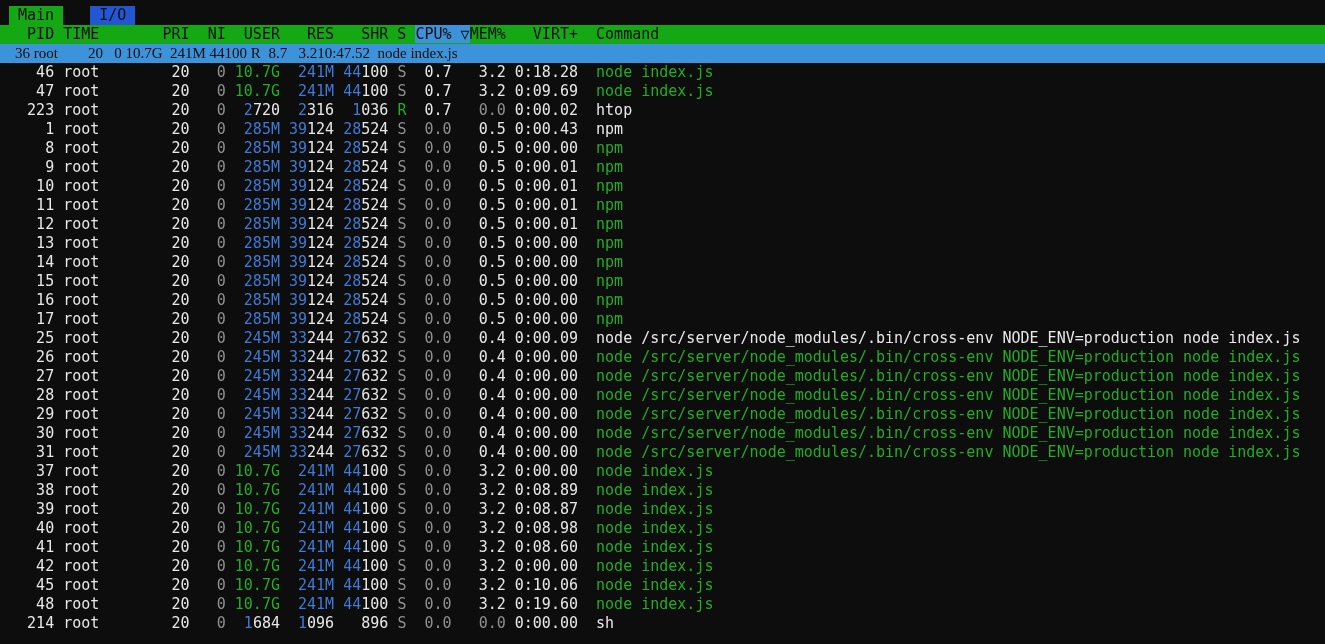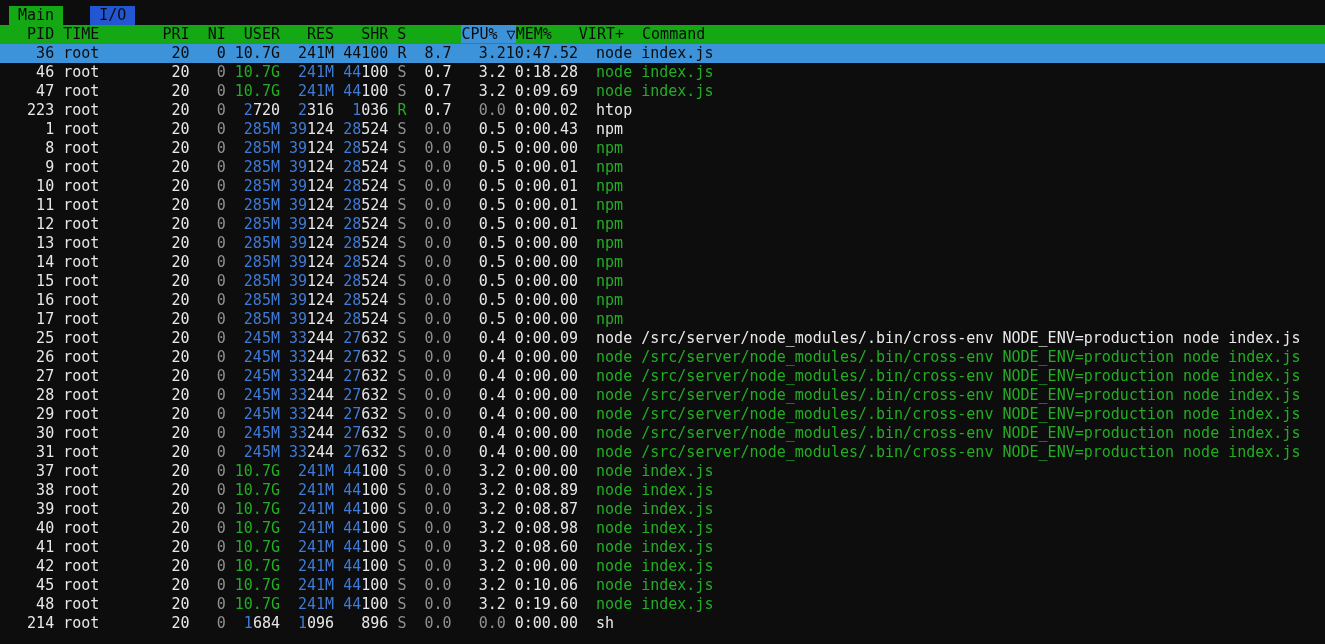--- a/index.html
+++ b/index.html
@@ -10,27 +10,27 @@
     font-size:15px;line-height:19px;
     color:#e8e8e8;
     padding-top:6px;box-sizing:border-box;
   }
   .line{height:19px;white-space:pre;width:1325px;overflow:hidden;}
   .tabbar{padding-left:9px;}
   .tab{display:inline-block;height:19px;padding:0 9px;color:#0c0c0c;}
   .tab-main{background:#14a814;}
   .tab-io{background:#2256d2;margin-left:27px;}
   .hdr{background:#14a814;color:#0c0c0c;}
-  .sorthdr{background:#3d93da;color:#0c0c0c;margin-left:46px;}
+  .sorthdr{background:#3d93da;color:#0c0c0c;}
   .c-white{color:#e8e8e8;}
   .c-dim{color:#909090;}
   .c-green{color:#23ad23;}
   .c-blue{color:#3e7ad6;}
   .row.sel{background:#3d93da;}
-  .row.sel span{color:#0c0c0c !important;}
+  .row.sel span{color:#0c0c0c !important;font-family:Liberation Serif, serif;}
 </style>
 </head>
 <body>
 
 <div class="screen">
   <div class="line tabbar"><span class="tab tab-main">Main</span><span class="tab tab-io">I/O</span></div>
   <div class="line hdr" id="header-line"><span>   PID</span><span> </span><span>TIME     </span><span>  PRI</span><span>  NI</span><span>  USER</span><span>   RES</span><span>   SHR</span><span> S</span><span> </span><span class="sorthdr">CPU% ▽</span><span>MEM%</span><span>   VIRT+</span><span>  </span><span>Command</span></div>
   <div id="rows">
       <div class="line row sel"><span class="c-white">    36</span><span class="c-white"> </span><span class="c-white">root     </span><span class="c-white">   20</span><span class="c-dim">   0</span><span class="c-white"> </span><span class="c-green">10.7G</span><span class="c-white">  </span><span class="c-blue">241M</span><span class="c-white"> </span><span class="c-blue">44</span><span class="c-white">100</span><span class="c-white"> </span><span class="c-green">R</span><span class="c-white">  8.7</span><span class="c-white">  </span><span class="c-white"> 3.2</span><span class="c-white">10:47.52</span><span class="c-white">  </span><span class="c-white">node index.js</span></div>
       <div class="line row"><span class="c-white">    46</span><span class="c-white"> </span><span class="c-white">root     </span><span class="c-white">   20</span><span class="c-dim">   0</span><span class="c-white"> </span><span class="c-green">10.7G</span><span class="c-white">  </span><span class="c-blue">241M</span><span class="c-white"> </span><span class="c-blue">44</span><span class="c-white">100</span><span class="c-white"> </span><span class="c-dim">S</span><span class="c-white">  0.7</span><span class="c-white">  </span><span class="c-white"> 3.2</span><span class="c-white"> 0:18.28</span><span class="c-white">  </span><span class="c-green">node index.js</span></div>

